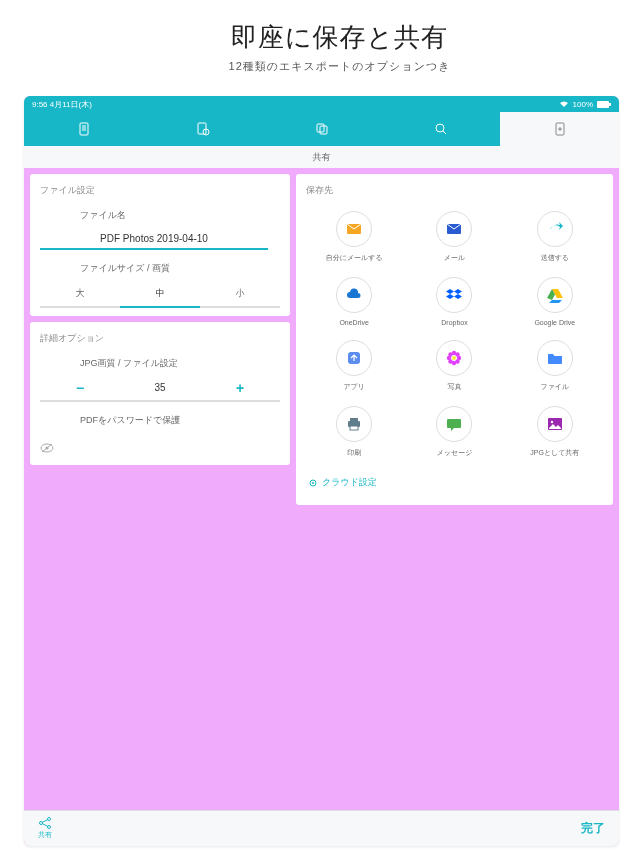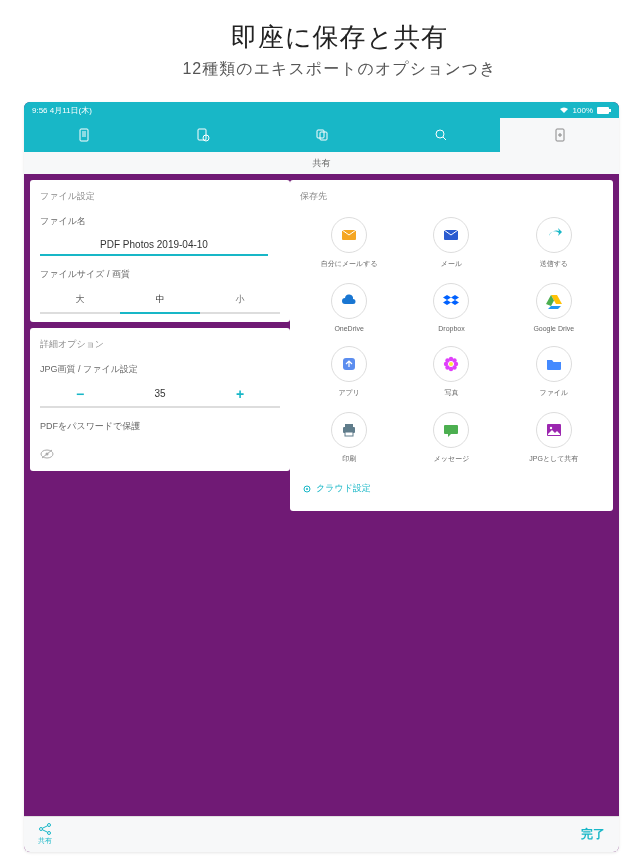--- a/index.html
+++ b/index.html
@@ -15,30 +15,30 @@
   text-align: center;
   margin-left: 36px;
 }
 .promo-title {
   font-size: 26px;
   font-weight: 500;
   color: #222;
   letter-spacing: 1px;
 }
 .promo-subtitle {
-  font-size: 16px;
+  font-size: 11px;
   color: #555;
   margin-top: 4px;
   letter-spacing: 1px;
 }
 .tablet-frame {
   width: 595px;
   margin: 12px auto 0 auto;
   height: 750px;
-  background: #701a75;
+  background: #f0abfc;
   border-radius: 6px;
   overflow: hidden;
   position: relative;
   box-shadow: 0 1px 3px rgba(0,0,0,.1);
 }
 .status-bar {
   height: 16px;
   background: #18b7c7;
   color: #fff;
   font-size: 8px;
@@ -67,39 +67,41 @@
   height: 22px;
   background: #f7f8f9;
   display: flex;
   align-items: center;
   justify-content: center;
   font-size: 9px;
   color: #666;
 }
 .content {
   display: flex;
+  gap: 6px;
   padding: 6px;
 }
 .col-left { width: 260px; }
 .col-right { flex: 1; }
 .panel {
   background: #fff;
   border-radius: 3px;
   margin-bottom: 6px;
   padding-bottom: 8px;
 }
 .panel-title {
   font-size: 9px;
   color: #888;
   padding: 10px 10px 8px 10px;
 }
 .field-label {
   font-size: 9px;
   color: #666;
   padding: 4px 10px 6px 10px;
+  margin-left: 40px;
 }
 .input-wrap {
   padding: 0 22px 8px 10px;
 }
 .text-input {
   width: 100%;
   border: none;
   border-bottom: 2px solid #18b7c7;
   padding: 4px 0;
   font-size: 10px;

